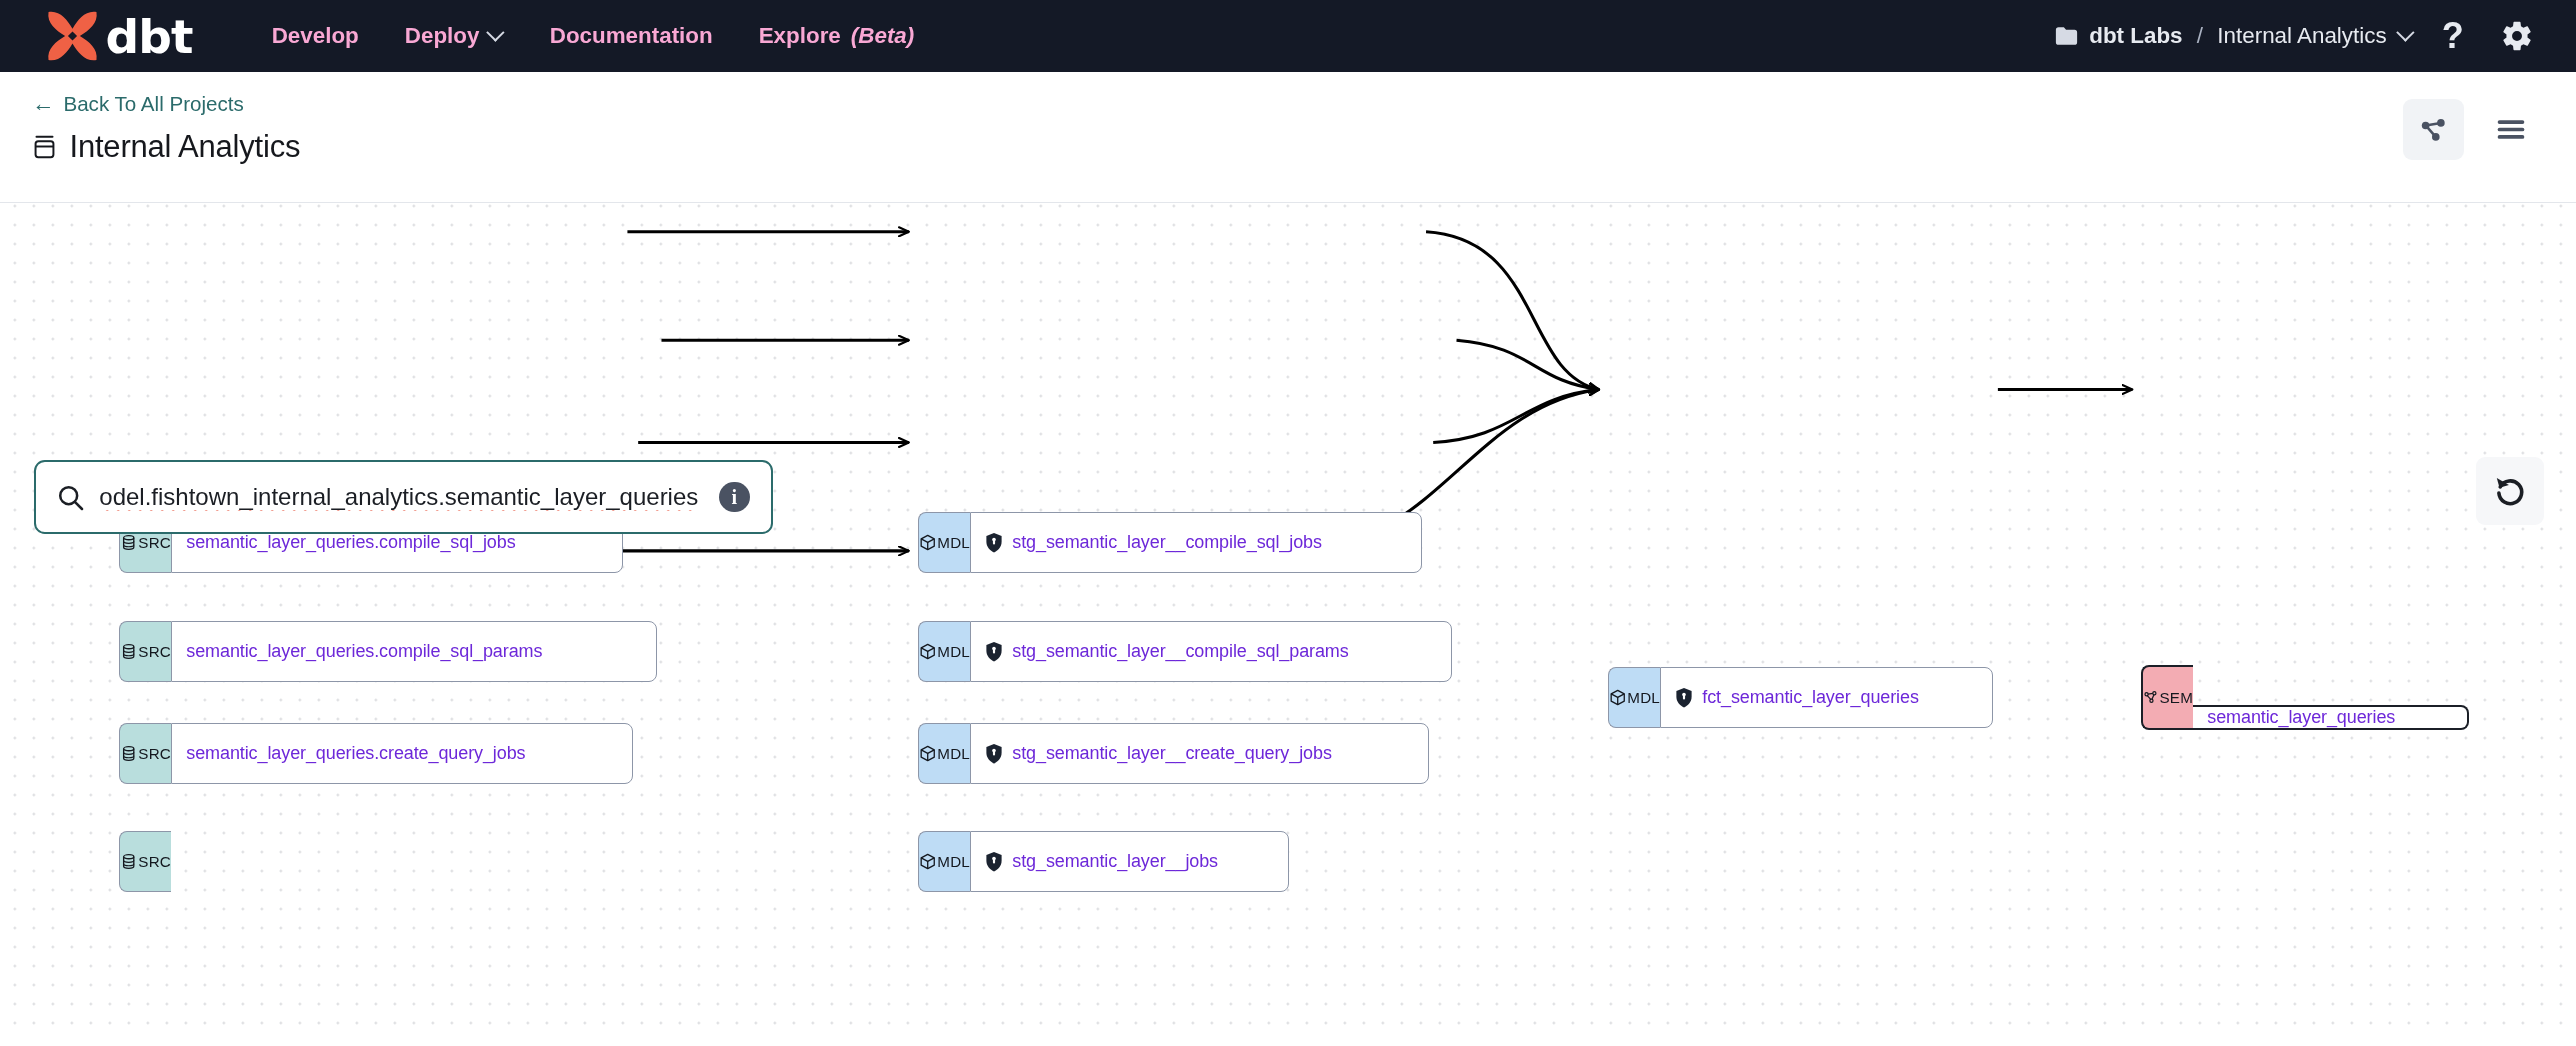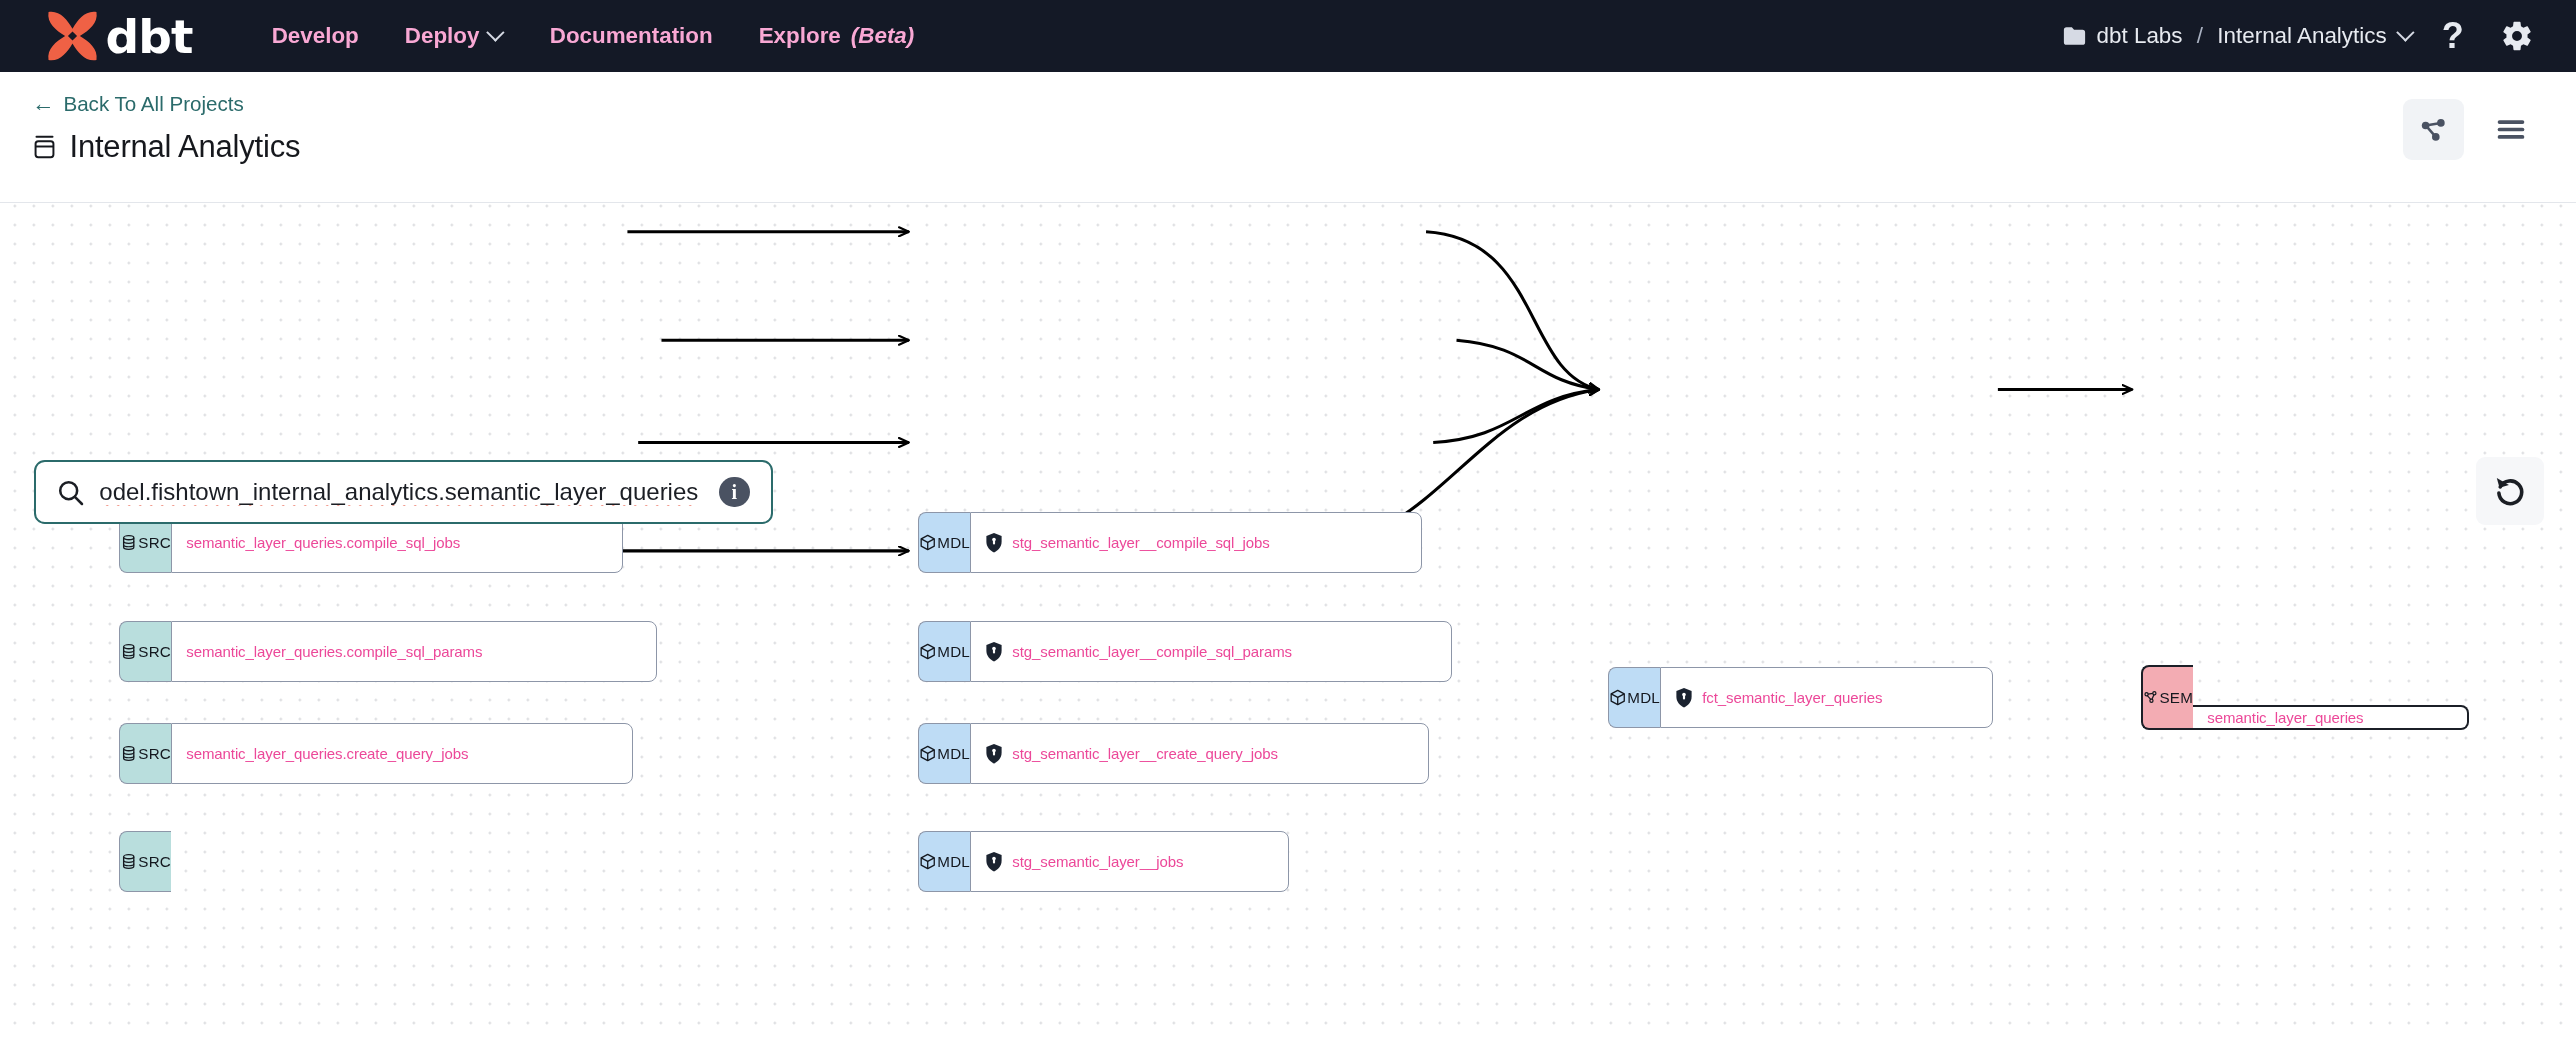--- a/index.html
+++ b/index.html
@@ -55,21 +55,21 @@
     transform: rotate(45deg);
   }
   .nav-right {
     margin-left: auto;
     display: flex;
     align-items: center;
     gap: 0;
   }
   .org-block { display: flex; align-items: center; color: #e7eaf0; font-size: 22.4px; }
   .folder-icon { width: 23px; height: 20px; margin-right: 10.8px; flex: none; }
-  .org-name { font-weight: 400; }
+  .org-name { font-weight: 700; }
   .slash { margin: 0 14.3px; color: #aab2c2; font-weight: 400; }
   .project-name { font-weight: 400; color: #e7eaf0; }
   .nav-icon-btn {
     width: 50px; height: 50px;
     display: flex; align-items: center; justify-content: center;
     cursor: pointer; color: #ffffff;
     margin-left: 14.3px;
   }
   .qmark { font-size: 36px; font-weight: 700; line-height: 1; color: #e7eaf0; }
 
@@ -118,21 +118,21 @@
     background-color: #ffffff;
     background-image: radial-gradient(#d9dadd 1.3px, transparent 1.3px);
     background-size: 19px 19px;
     background-position: 5.4px 12.5px;
     overflow: hidden;
   }
 
   .searchbox {
     position: absolute;
     left: 34px; top: 257px;
-    width: 739px; height: 64px;
+    width: 739px; height: 74px;
     border: 2.7px solid #2b6b6b;
     border-radius: 10.8px;
     background: #ffffff;
     display: flex;
     align-items: center;
     padding: 0 21.5px 0 20px;
     z-index: 5;
   }
   .search-icon { flex: none; margin-right: 14.3px; }
   .search-text {
@@ -204,21 +204,21 @@
     flex: 1;
     background: #ffffff;
     border: 1.4px solid #8d96a8;
     border-radius: 0 8px 8px 0;
     display: flex;
     align-items: center;
     padding: 0 16px 0 14.3px;
     gap: 9px;
     white-space: nowrap;
   }
-  .node-label { font-size: 15px; color: #ec4899; letter-spacing: -0.1px; }
+  .node-label { font-size: 18px; color: #6d28d9; letter-spacing: -0.1px; }
   .shield { width: 18px; height: 21.5px; flex: none; }
 
   .node.src .node-badge { background: #b9dedd; }
   .node.mdl .node-badge { background: #bedcf5; }
   .node.sem .node-badge { background: #f3acb3; border-color: #1b1f27; }
   .node.sem .node-body { border: 2.7px solid #1b1f27; border-left: none; border-radius: 0 8px 8px 0; margin-top: 40px; }
   .node.sem .node-badge { border-width: 2.7px; border-right: none; }
 </style>
 </head>
 <body>

